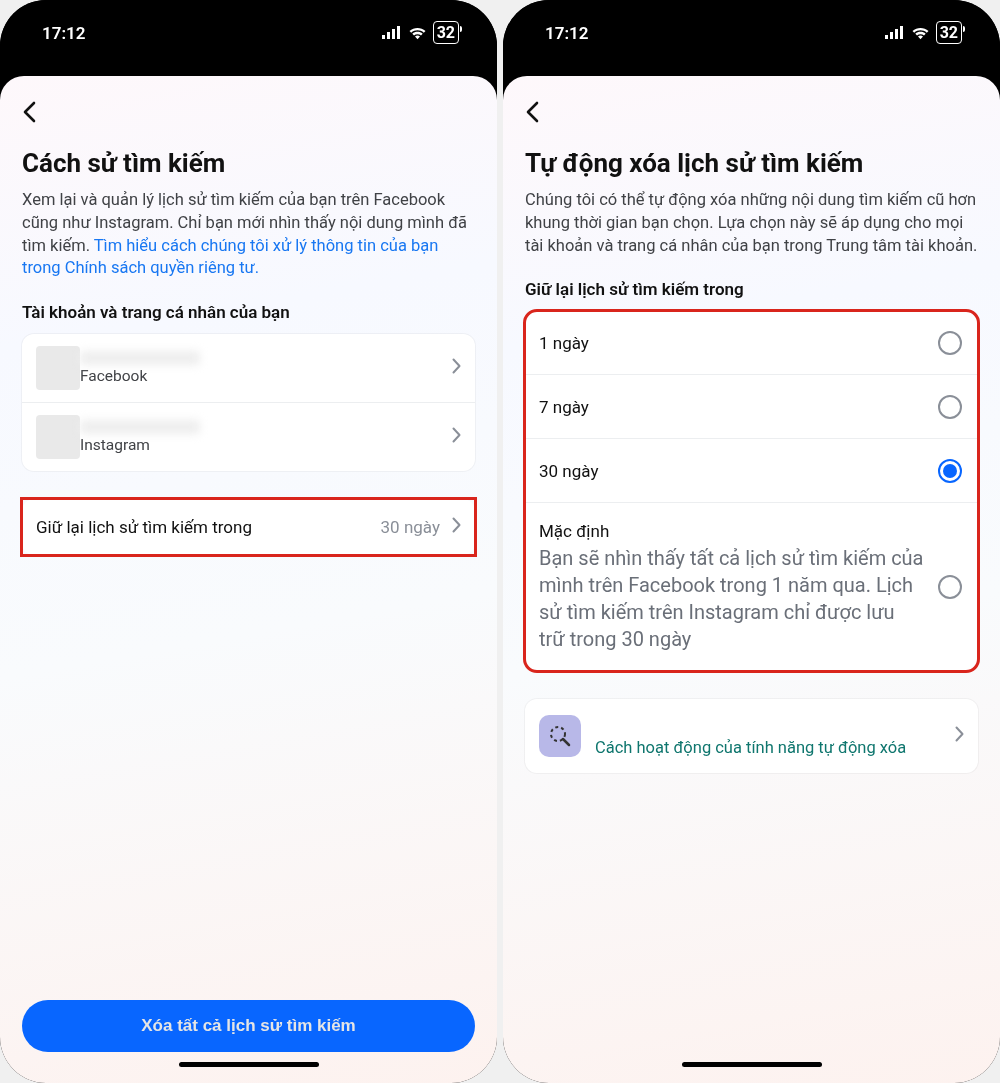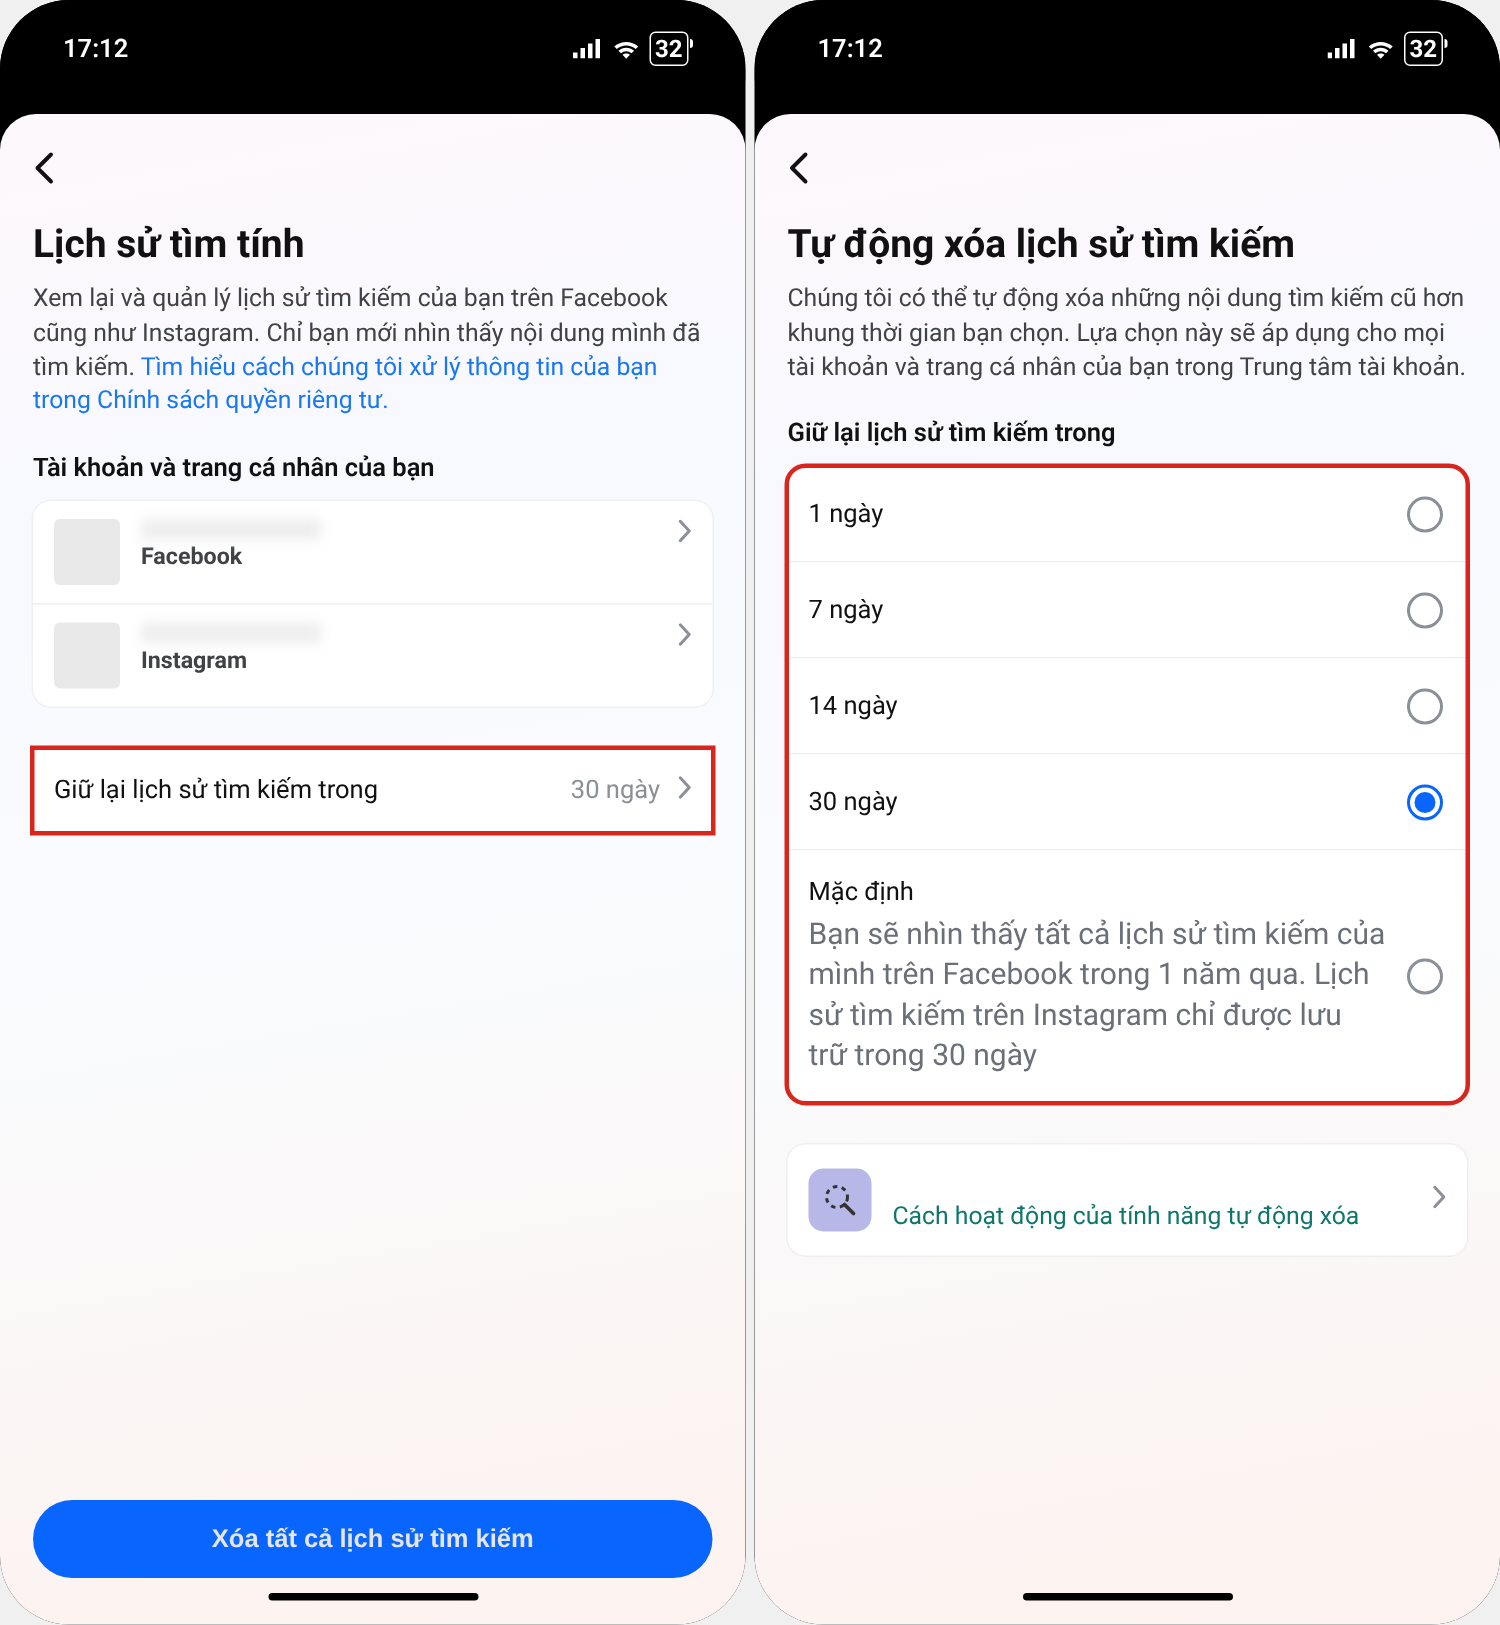--- a/index.html
+++ b/index.html
@@ -57,24 +57,23 @@
   h1.title { font-size: 26px; font-weight: 700; color:#111; margin-top: 18px; line-height:1.2;}
   .desc { font-size: 16.5px; line-height: 1.38; color:#404246; margin-top: 10px; }
   .desc a { color:#1877f2; text-decoration:none; }
   .section-label { font-size: 17px; font-weight:600; color:#111; margin-top: 22px; }
   .card {
     background:#fff; border-radius: 12px; margin-top: 12px;
     box-shadow: 0 0 0 1px rgba(0,0,0,.04);
     overflow: hidden;
   }
   .row {
-    display:flex; align-items:flex-start; padding:12px 14px; gap:14px;
+    display:flex; align-items:center; padding:12px 14px; 
     border-bottom: 1px solid #eceef0; min-height:64px;
     cursor:pointer;
-    font-weight:bold;
   }
   .row:last-child{border-bottom:none;}
   .avatar { width:44px;height:44px;background:#e9e9e9;border-radius:4px;flex:none;}
   .row-text { flex:1; display:flex; flex-direction:column; gap:2px;}
   .row-name { font-size:16px; color:#d7d7d7; font-weight:400;}
   .row-name.blur { filter: blur(4px); background:#eee; height:14px; width:120px; border-radius:2px;}
   .row-sub { font-size:15.5px; color:#404246;}
   .chev { color:#8a8f98; flex:none;}
   .setting-card { margin-top: 28px; }
   .setting-card.highlight { outline: 3px solid #d9251c; outline-offset:-1px; }
@@ -150,21 +149,21 @@
 
   <div class="screen">
     <div class="back-row">
       <button class="back-btn">
         <svg width="14" height="22" viewBox="0 0 14 22">
             <path d="M12 2 L3 11 L12 20" stroke="#111" stroke-width="2.6" fill="none" stroke-linecap="round" stroke-linejoin="round"></path>
           </svg>
       </button>
     </div>
 
-    <h1 class="title">Lịch sử tìm tính</h1>
+    <h1 class="title">Cách sử tìm kiếm</h1>
     <p class="desc">
       <span>Xem lại và quản lý lịch sử tìm kiếm của bạn trên Facebook cũng như Instagram. Chỉ bạn mới nhìn thấy nội dung mình đã tìm kiếm. </span><a href="#">Tìm hiểu cách chúng tôi xử lý thông tin của bạn trong Chính sách quyền riêng tư.</a>
     </p>
 
     <div class="section-label">Tài khoản và trang cá nhân của bạn</div>
 
     <div class="card">
       <div class="row">
         <div class="avatar"></div>
         <div class="row-text">
@@ -255,26 +254,20 @@
         <span class="radio-circle"></span>
       </div>
       <div class="radio-row">
         <div class="radio-body">
             <span class="radio-label">7 ngày</span>
           </div>
         <span class="radio-circle"></span>
       </div>
       <div class="radio-row">
         <div class="radio-body">
-            <span class="radio-label">14 ngày</span>
-          </div>
-        <span class="radio-circle"></span>
-      </div>
-      <div class="radio-row">
-        <div class="radio-body">
             <span class="radio-label">30 ngày</span>
           </div>
         <span class="radio-circle checked"></span>
       </div>
       <div class="radio-row">
         <div class="radio-body">
           <span class="radio-label">Mặc định</span>
           <span class="radio-sub">Bạn sẽ nhìn thấy tất cả lịch sử tìm kiếm của mình trên Facebook trong 1 năm qua. Lịch sử tìm kiếm trên Instagram chỉ được lưu trữ trong 30 ngày</span>
         </div>
         <span class="radio-circle"></span>

